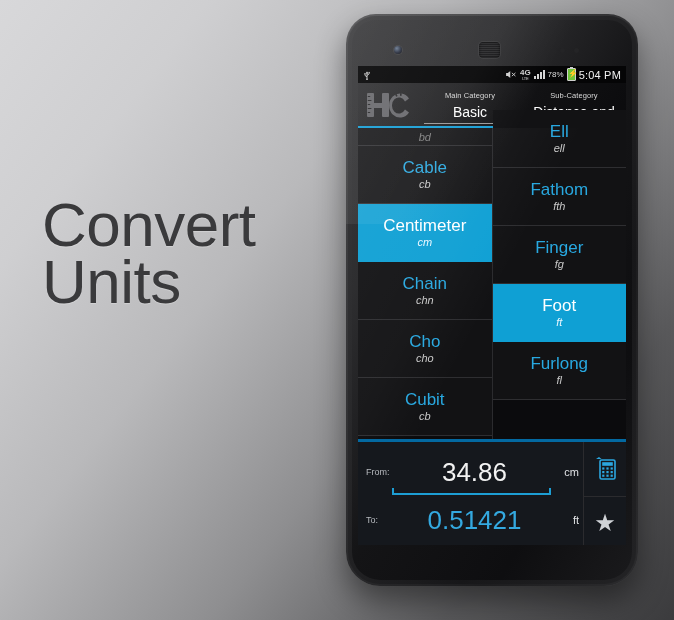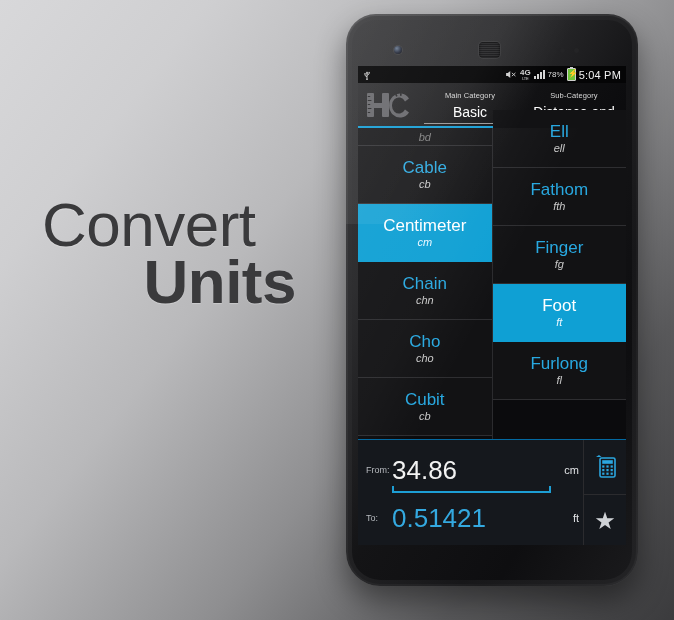--- a/index.html
+++ b/index.html
@@ -23,21 +23,21 @@
     width: 262px;
     color: #3a3a3c;
     font-size: 62px;
     line-height: 0.92;
     font-weight: 300;
     letter-spacing: -0.5px;
     text-shadow: 0 1px 1px rgba(255,255,255,0.28);
     user-select: none;
   }
   .promo .l1 { display: block; text-align: left; }
-  .promo .l2 { display: block; text-align: right; padding-right: 8px; font-weight: bold; }
+  .promo .l2 { display: block; text-align: left; padding-right: 8px; }
 
   
   .phone {
     position: absolute;
     left: 346px; top: 14px;
     width: 292px; height: 572px;
     border-radius: 30px 30px 34px 34px;
     background:
       linear-gradient(115deg, #4a4a4c 0%, #3a3a3c 22%, #2a2a2c 46%, #1c1c1e 72%, #2c2c2e 100%);
     box-shadow: 0 14px 30px rgba(0,0,0,0.45), 0 2px 0 rgba(255,255,255,0.05) inset;
@@ -203,27 +203,27 @@
     position: absolute; left: 0; top: 0; width: 100%; height: 100%;
     background: linear-gradient(118deg, rgba(255,255,255,0.055) 0%, rgba(255,255,255,0.03) 36%, rgba(255,255,255,0) 52%);
     pointer-events: none;
   }
 
   
   .convert {
     position: relative;
     height: 108px;
     background: #15181d;
-    border-top: 1px solid #0369a1;
+    border-top: 3px solid #0369a1;
     display: flex;
   }
   .conv-fields { flex: 1; display: flex; flex-direction: column; padding: 6px 0 6px 0; }
   .conv-row { flex: 1; display: flex; align-items: center; position: relative; padding: 0 4px 0 8px; }
   .conv-tag { font-size: 9px; color: #b6b9be; width: 26px; flex: none; }
-  .conv-val { flex: 1; text-align: left; line-height: 1; white-space: nowrap; }
+  .conv-val { flex: 1; text-align: center; line-height: 1; white-space: nowrap; }
   .conv-row.from .conv-val { font-size: 26px; color: #f2f2f2; font-weight: 300; }
   .conv-row.to .conv-val { font-size: 26px; color: #34a9e0; font-weight: 300; }
   .conv-unit { font-size: 11px; color: #e0e2e5; width: 22px; text-align: right; flex: none; }
   .edit-underline {
     position: absolute; left: 34px; right: 32px; bottom: 1px; height: 2px;
     border-bottom: 2px solid #1d9ed4;
     border-left: 2px solid #1d9ed4;
     border-right: 2px solid #1d9ed4;
     height: 5px;
   }

